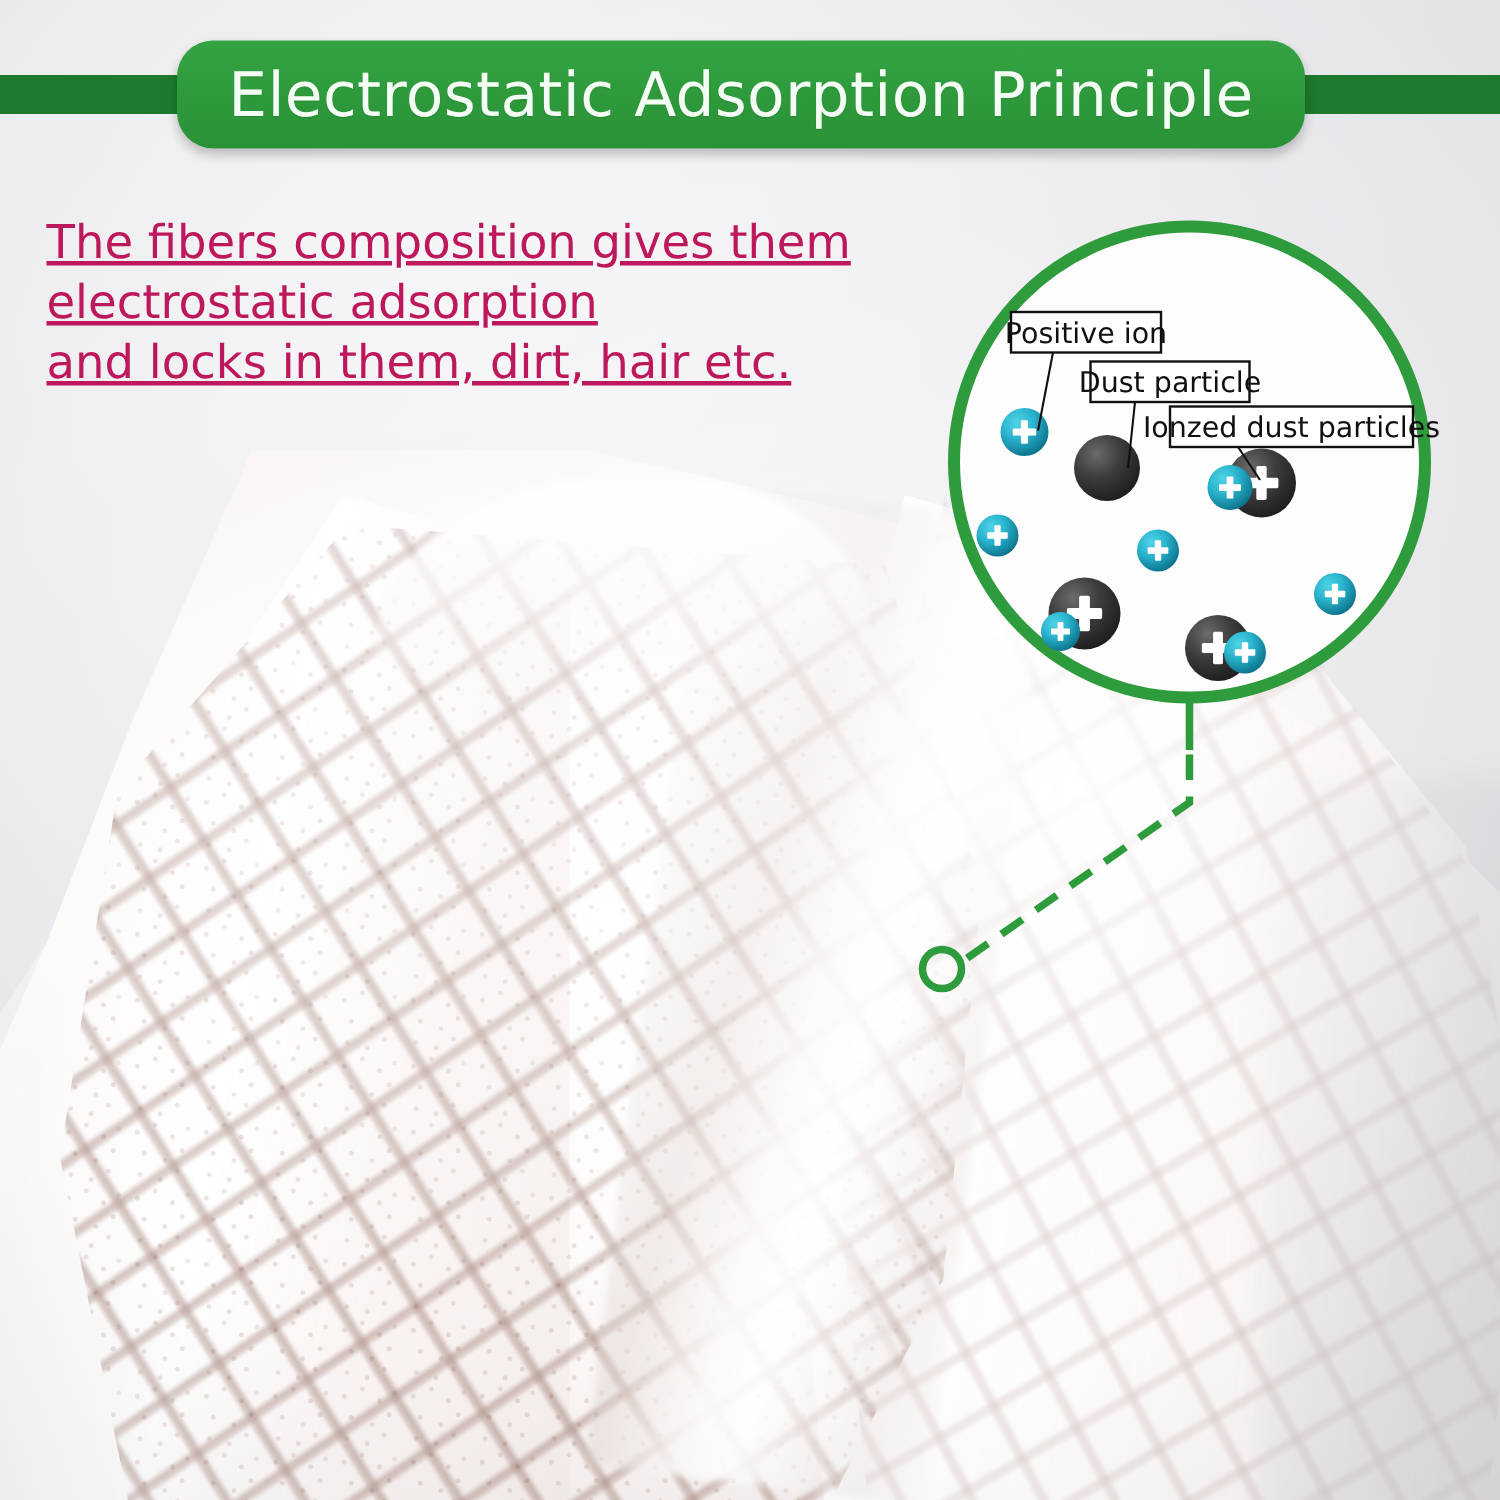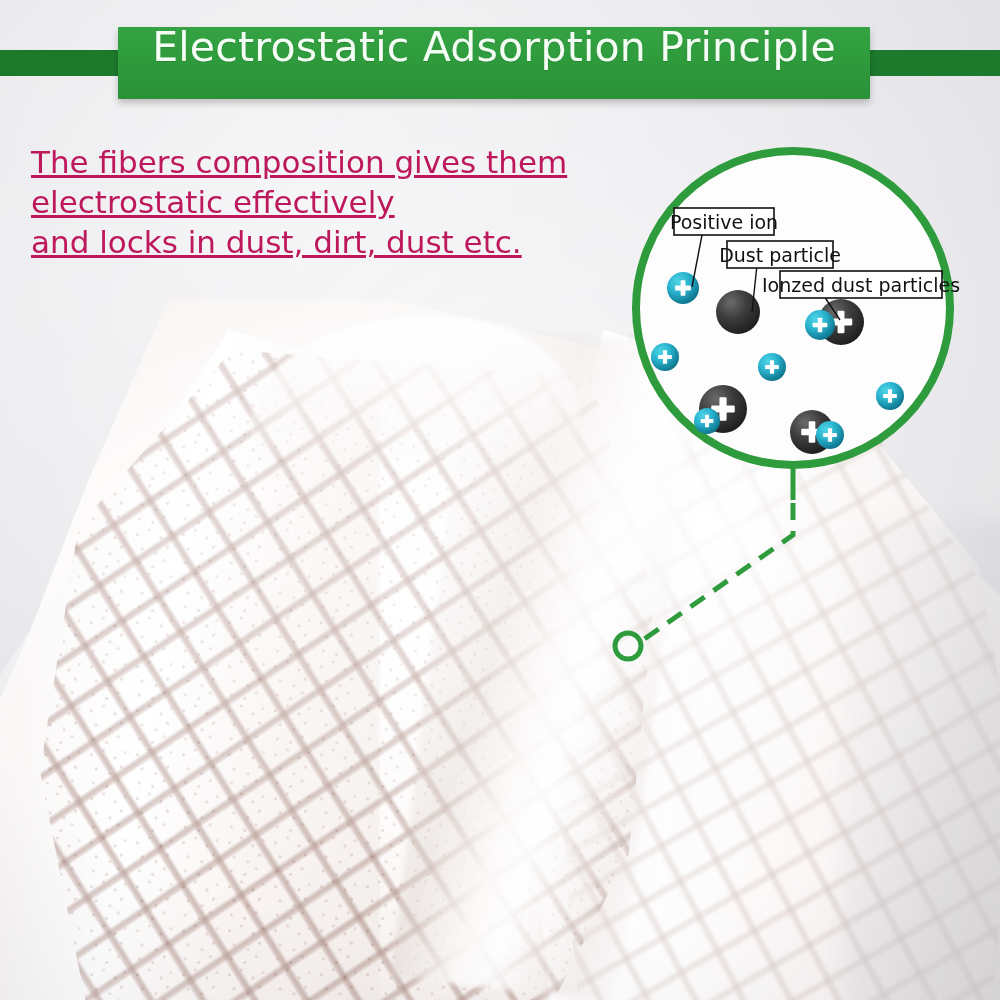--- a/index.html
+++ b/index.html
@@ -235,24 +235,24 @@
   .header-bar-left  { left: 0;   width: 200px; }
   .header-bar-right { left: 828px; width: 172px; }
 
   .title-plate {
     position: absolute;
     left: 118px;
     top: 27px;
     width: 752px;
     height: 72px;
     background: linear-gradient(180deg, #35a343 0%, #2e9b3c 45%, #2b9138 100%);
-    border-radius: 1px;
+    border-radius: 24px;
     box-shadow: 0 4px 7px rgba(0,0,0,0.22);
     display: flex;
-    align-items: flex-start;
+    align-items: center;
     justify-content: center;
   }
   .title-text {
     color: #f4fdf4;
     font-size: 41px;
     line-height: 1;
     letter-spacing: 0.2px;
     white-space: nowrap;
     text-shadow: 0 1px 1px rgba(0,0,0,0.12);
   }
@@ -306,22 +306,22 @@
   </div>
 
   <div class="header-bar-left"></div>
   <div class="header-bar-right"></div>
   <div class="title-plate">
     <span class="title-text">Electrostatic Adsorption Principle</span>
   </div>
 
   <div class="intro">
     <span class="ln">The fibers composition gives them</span>
-    <span class="ln">electrostatic effectively</span>
-    <span class="ln">and locks in dust, dirt, dust etc.</span>
+    <span class="ln">electrostatic adsorption</span>
+    <span class="ln">and locks in them, dirt, hair etc.</span>
   </div>
 
   <svg class="diagram-svg" viewBox="0 0 1000 1000">
     <defs>
       <radialGradient id="gradIon" cx="35%" cy="30%" r="75%">
         <stop offset="0%" stop-color="#4fd4e6"></stop>
         <stop offset="45%" stop-color="#2bb4cf"></stop>
         <stop offset="100%" stop-color="#0b7089"></stop>
       </radialGradient>
       <radialGradient id="gradDust" cx="34%" cy="28%" r="78%">

